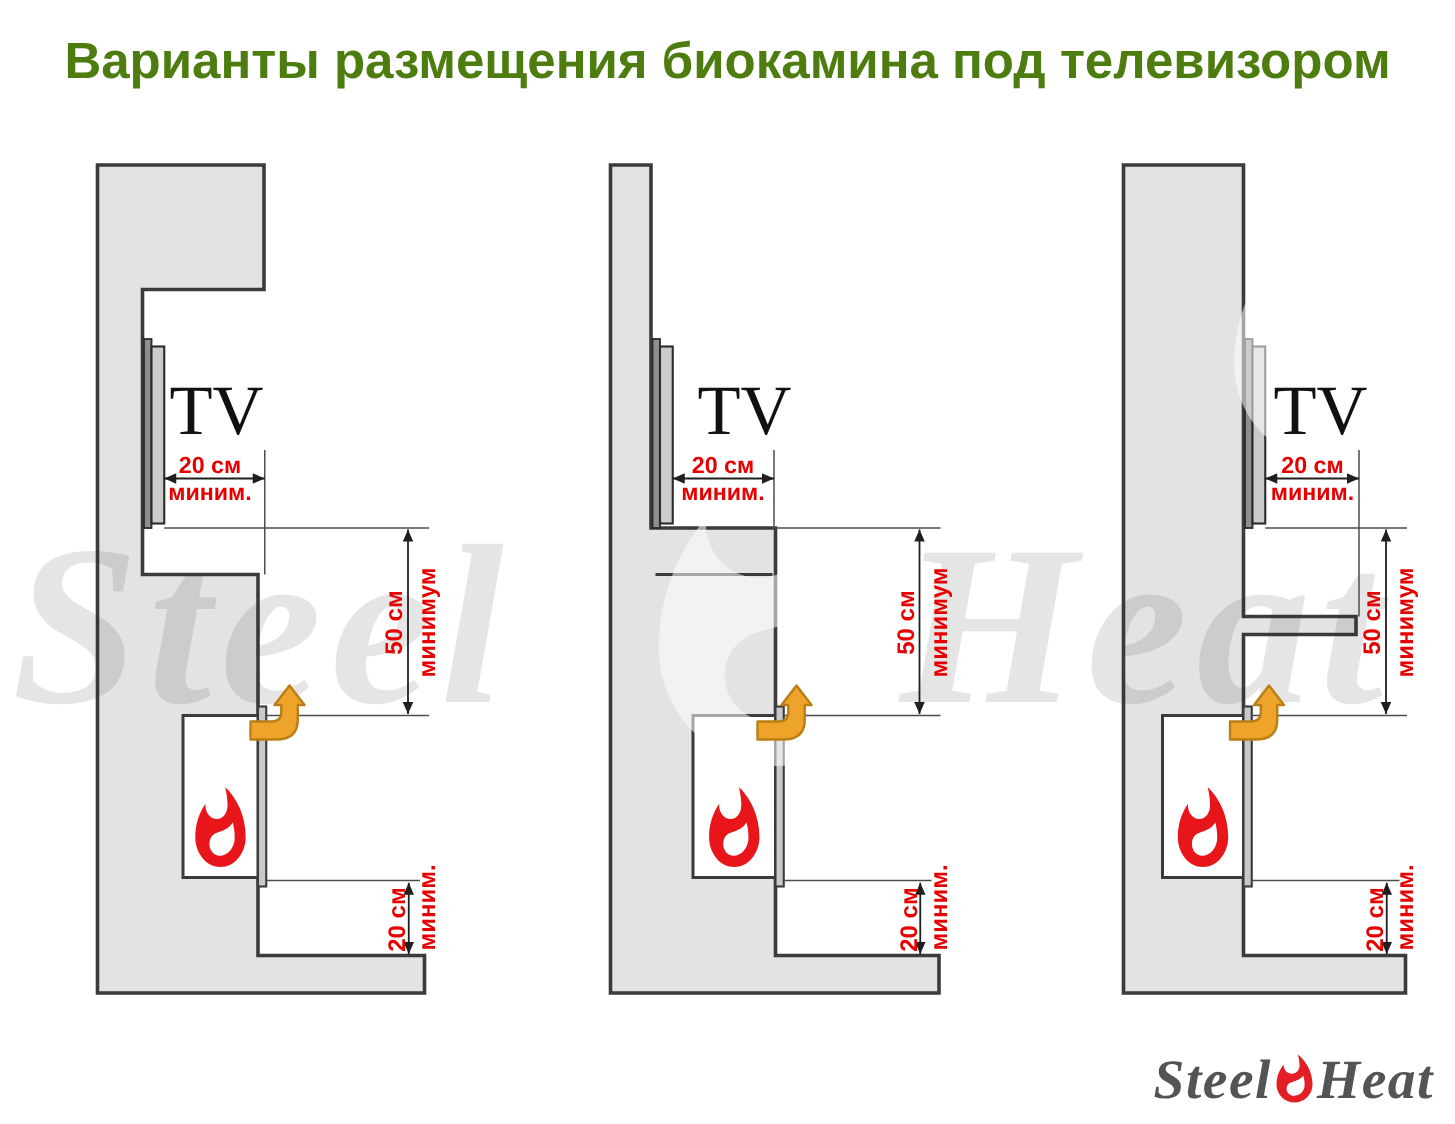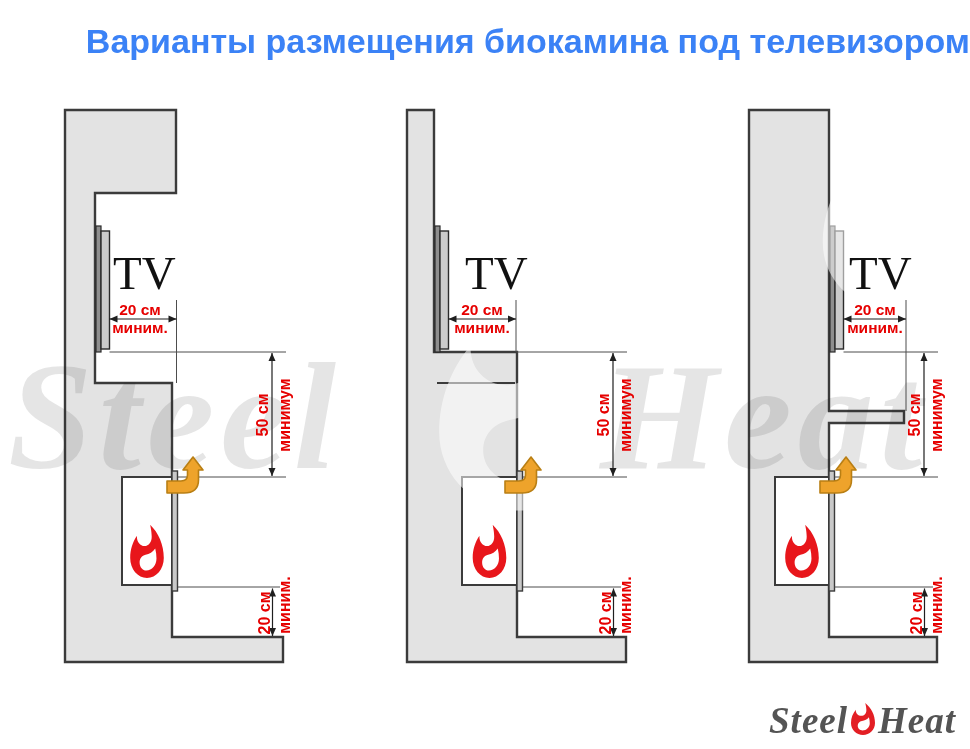--- a/index.html
+++ b/index.html
@@ -1,19 +1,19 @@
 <!DOCTYPE html>
 <html><head>
 <meta charset="utf-8">
 <style>
   html,body{margin:0;padding:0;background:#ffffff;}
   .canvas{position:relative;width:970px;height:749px;background:#ffffff;overflow:hidden;
           font-family:"Liberation Sans","DejaVu Sans",sans-serif;}
-  .title{position:absolute;top:22px;left:0;width:100%;text-align:right;
-         font-size:34px;font-weight:bold;color:#3b82f6;letter-spacing:0px;}
+  .title{position:absolute;top:22px;left:0;width:100%;text-align:center;
+         font-size:34px;font-weight:bold;color:#4d7c0f;letter-spacing:0px;}
   svg.scene{position:absolute;left:0;top:0;}
   .logo{position:absolute;right:14px;bottom:4px;display:flex;align-items:center;
         font-family:"Liberation Serif","DejaVu Serif",serif;font-style:italic;font-weight:bold;
         font-size:37px;color:#545454;letter-spacing:1px;}
   .logo .word{line-height:44px;}
   .logo svg{margin:0 -3px 2px -3px;}
   .wm-text{font-family:"Liberation Serif","DejaVu Serif",serif;font-style:italic;font-weight:bold;
            letter-spacing:6px;}
   .dim-label{font-weight:bold;font-size:15.5px;font-family:"Liberation Sans","DejaVu Sans",sans-serif;}
   .dim-label-rot{font-weight:bold;font-size:16px;font-family:"Liberation Sans","DejaVu Sans",sans-serif;}

